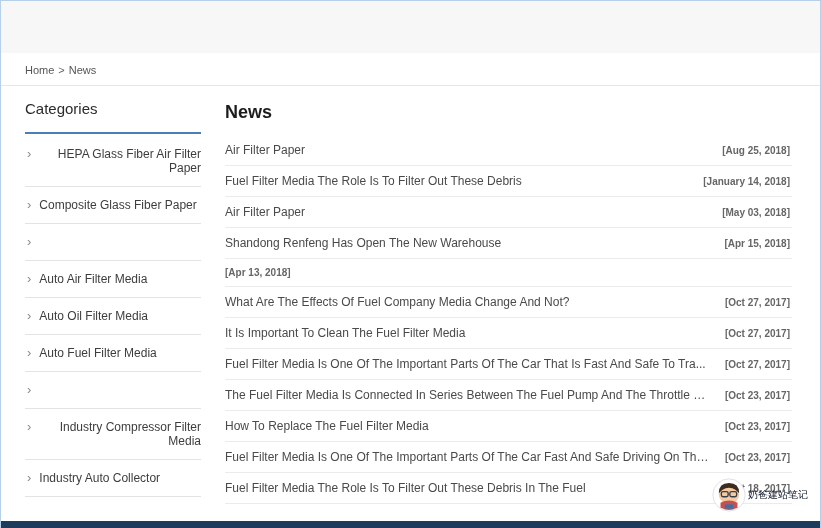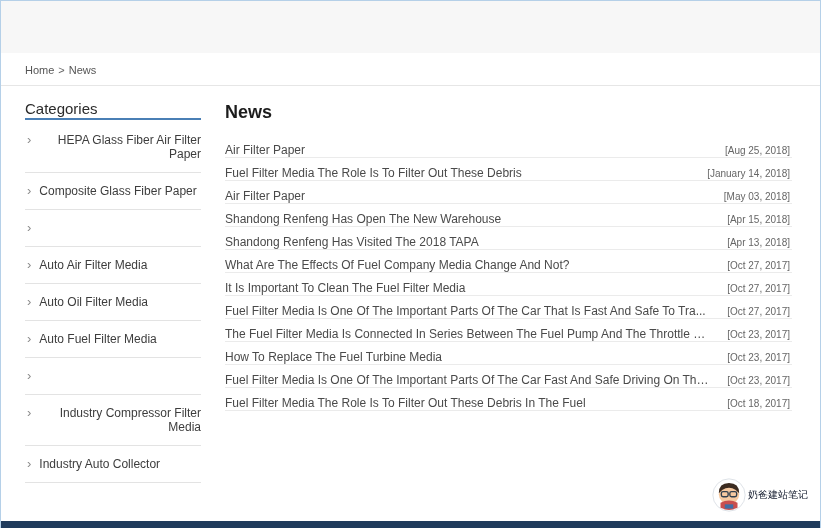--- a/index.html
+++ b/index.html
@@ -16,42 +16,42 @@
   .breadcrumb-row { padding:11px 24px 9px 24px; font-size:11px; color:#555; background:#fff; }
   .breadcrumb-row a { color:#555; text-decoration:none; cursor:pointer; }
   .crumb-sep { margin:0 4px; color:#666; }
 
   .page-divider { border-bottom:1px solid #e6e6e6; }
 
   .content { display:flex; padding:14px 28px 0 24px; gap:24px; }
 
   
   .sidebar { width:176px; flex:none; }
-  .sidebar-title { font-size:15px; color:#2b2b2b; font-weight:400; padding-bottom:1px; }
+  .sidebar-title { font-size:15px; color:#2b2b2b; font-weight:400; padding-bottom:15px; }
   .sidebar-rule { height:2px; background:var(--accent,#4a7fb5); margin-bottom:2px; }
   .cat-item {
     display:flex; align-items:flex-start; gap:8px;
     padding:11px 0 11px 2px; border-bottom:1px solid #e3e3e3;
     cursor:pointer;
   }
   .chev { color:#8a8a8a; font-size:13px; line-height:14px; flex:none; margin-top:0; }
   .cat-label { font-size:12px; color:#3d3d3d; line-height:14px;text-align:right; }
 
   
   .main { flex:1; min-width:0; }
   .news-title { font-size:18px; font-weight:700; color:#1c1c1c; margin:2px 0 12px 0; }
   .news-row {
     display:flex; justify-content:space-between; align-items:center;
-    padding:8px 2px 0 0; border-bottom:1px solid #ebebeb; cursor:pointer;
+    padding:8px 2px 8px 0; border-bottom:1px solid #ebebeb; cursor:pointer;
   }
   .news-row-title {
     font-size:12px; color:#4a4a4a; white-space:nowrap; overflow:hidden;
     text-overflow:ellipsis; padding-right:16px;
   }
-  .news-row-date { font-size:10px; color:#666; white-space:nowrap; flex:none; }
+  .news-row-date { font-size:10px; color:#666; white-space:nowrap; flex:none;font-weight:bold; }
 
   
   .bottom-bar { position:absolute; left:0; right:0; bottom:0; height:7px; background:var(--bottombar,#1f3b5c); }
 
   
   .watermark {
     position:absolute; right:12px; bottom:16px;
     display:flex; align-items:center; gap:2px;
     color:#0f172a; font-size:10px; pointer-events:none;
   }
@@ -138,21 +138,20 @@
     <span class="news-row-title">Air Filter Paper</span>
     <span class="news-row-date">[May 03, 2018]</span>
   </div>
 
   <div class="news-row">
     <span class="news-row-title">Shandong Renfeng Has Open The New Warehouse</span>
     <span class="news-row-date">[Apr 15, 2018]</span>
   </div>
 
   <div class="news-row">
-    <span class="news-row-title">Shandong Renfeng Has Visited The 2018 TAPA</span>
     <span class="news-row-date">[Apr 13, 2018]</span>
   </div>
 
 
   <div class="news-row">
     <span class="news-row-title">What Are The Effects Of Fuel Company Media Change And Not?</span>
     <span class="news-row-date">[Oct 27, 2017]</span>
   </div>
 
   <div class="news-row">
@@ -164,21 +163,21 @@
     <span class="news-row-title">Fuel Filter Media Is One Of The Important Parts Of The Car That Is Fast And Safe To Tra...</span>
     <span class="news-row-date">[Oct 27, 2017]</span>
   </div>
 
   <div class="news-row">
     <span class="news-row-title">The Fuel Filter Media Is Connected In Series Between The Fuel Pump And The Throttle Bod...</span>
     <span class="news-row-date">[Oct 23, 2017]</span>
   </div>
 
   <div class="news-row">
-    <span class="news-row-title">How To Replace The Fuel Turbine Media</span>
+    <span class="news-row-title">How To Replace The Fuel Filter Media</span>
     <span class="news-row-date">[Oct 23, 2017]</span>
   </div>
 
   <div class="news-row">
     <span class="news-row-title">Fuel Filter Media Is One Of The Important Parts Of The Car Fast And Safe Driving On The...</span>
     <span class="news-row-date">[Oct 23, 2017]</span>
   </div>
 
   <div class="news-row">
     <span class="news-row-title">Fuel Filter Media The Role Is To Filter Out These Debris In The Fuel</span>

